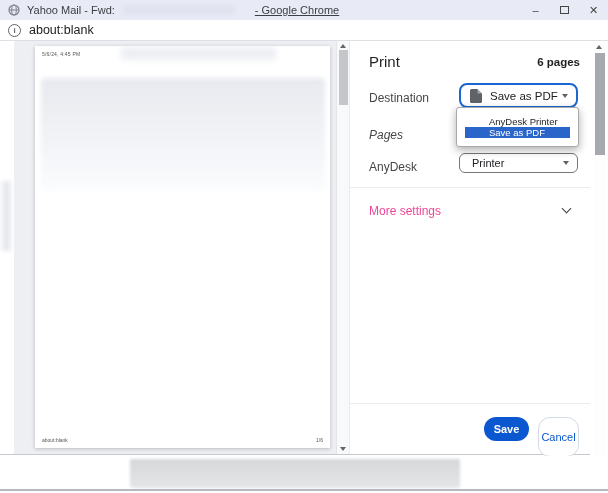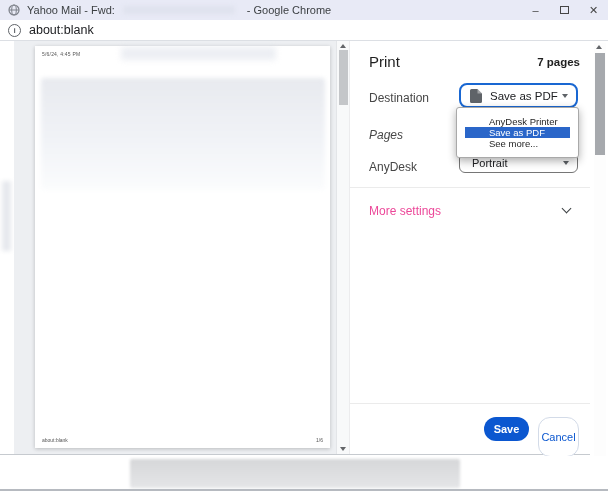--- a/index.html
+++ b/index.html
@@ -11,21 +11,21 @@
   }
   .abs { position:absolute; }
 
   
   #titlebar { left:0; top:0; width:608px; height:20px; background:var(--titlebar_bg,#e8eaf6);
     display:flex; align-items:center; font-size:11px; color:#3c4043; }
   #favicon { width:12px; height:12px; margin-left:8px; flex:0 0 auto; }
   #title-prefix { margin-left:7px; white-space:nowrap; }
   #title-redacted { width:112px; height:8px; margin-left:8px; border-radius:3px;
     background:#dfe2ee; filter:blur(2px); }
-  #title-suffix { margin-left:12px; white-space:nowrap; }
+  #title-suffix { margin-left:20px; white-space:nowrap;text-decoration:underline; }
   #win-controls { margin-left:auto; display:flex; align-items:center; height:100%; }
   .win-btn { width:29px; height:20px; display:flex; align-items:center; justify-content:center;
     font-size:11px; color:#454545; }
   #maximize-box { width:9px; height:8px; border:1px solid #454545; display:block; }
 
   
   #urlbar { left:0; top:20px; width:608px; height:21px; background:#fff;
     border-bottom:1px solid #dcdfe4; display:flex; align-items:center; }
   #info-icon { width:13px; height:13px; margin-left:8px; border:1.3px solid #5f6368;
     border-radius:50%; display:flex; align-items:center; justify-content:center;
@@ -161,43 +161,42 @@
   </div>
 
   <div class="abs" id="preview-scrollbar">
     <div class="abs tri-up" id="preview-scroll-up"></div>
     <div class="abs" id="preview-scroll-thumb"></div>
     <div class="abs tri-down" id="preview-scroll-down"></div>
   </div>
 
   <div class="abs" id="settings">
     <span class="abs" id="print-title">Print</span>
-    <span class="abs" id="pages-count">7 pages</span>
+    <span class="abs" id="pages-count">6 pages</span>
 
     <span class="abs row-label" id="dest-label">Destination</span>
     <div class="abs" id="dest-select">
       <svg id="dest-doc-icon" viewBox="0 0 12 14">
         <path d="M1.5 0 h6 l4.5 4.5 v8 a1.5 1.5 0 0 1 -1.5 1.5 h-9 a1.5 1.5 0 0 1 -1.5 -1.5 v-11 a1.5 1.5 0 0 1 1.5 -1.5 z" fill="#5f6368"></path>
         <path d="M7.5 0 l4.5 4.5 h-4.5 z" fill="#ffffff" opacity="0.4"></path>
       </svg>
       <span id="dest-value">Save as PDF</span>
       <span class="caret"></span>
     </div>
 
     <div class="abs" id="dest-dropdown">
       <div class="dd-item">AnyDesk Printer</div>
       <div class="dd-item selected">Save as PDF</div>
-      <div class="dd-item">See more...</div>
     </div>
 
     <span class="abs row-label" id="pages-label">Pages</span>
 
     <span class="abs row-label" id="layout-label">AnyDesk</span>
     <div class="abs" id="layout-select">
-      <span id="layout-value">Portrait</span>
+      <span id="layout-value">Printer</span>
       <span class="caret"></span>
     </div>
 
     <div class="abs" id="settings-divider"></div>
 
     <div class="abs" id="more-settings-row">
       <span id="more-settings-label">More settings</span>
       <span id="more-settings-chevron"></span>
     </div>
 

